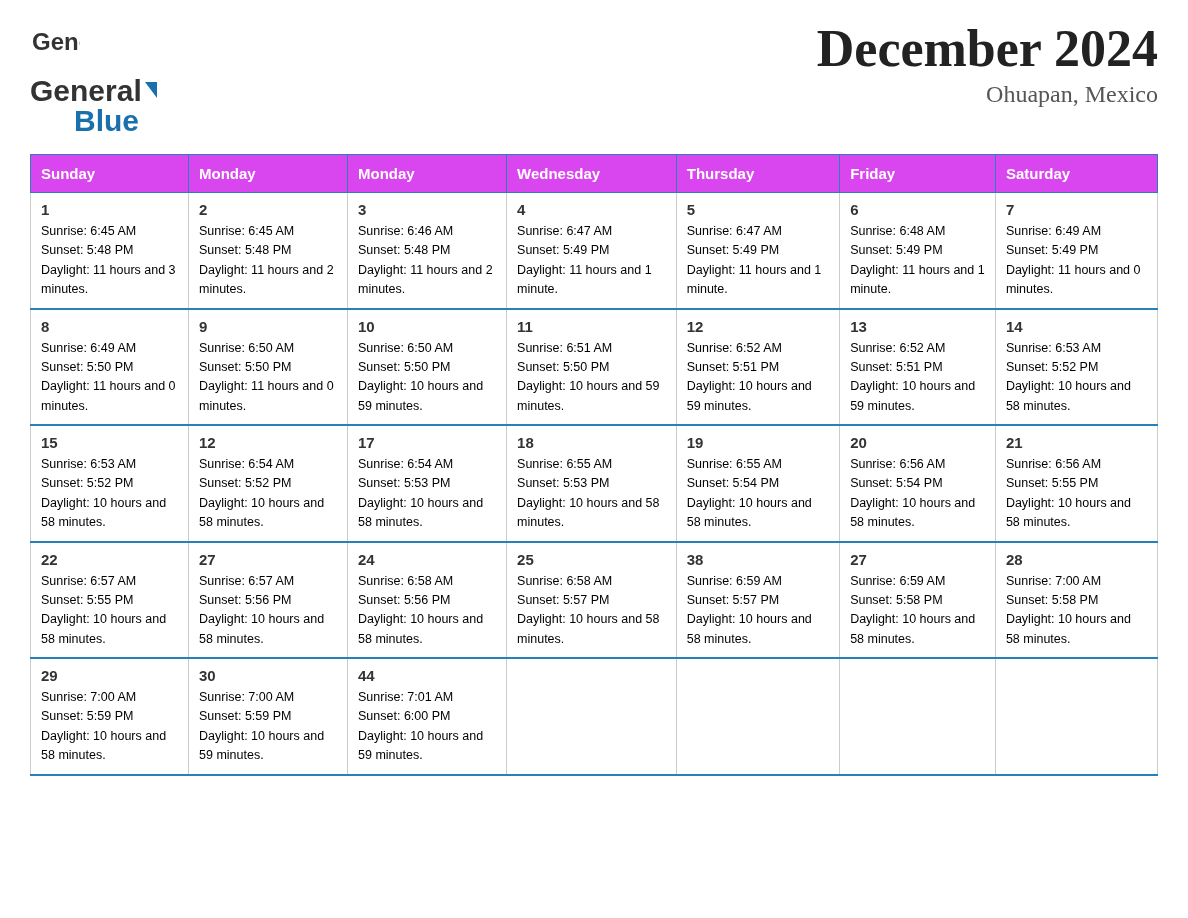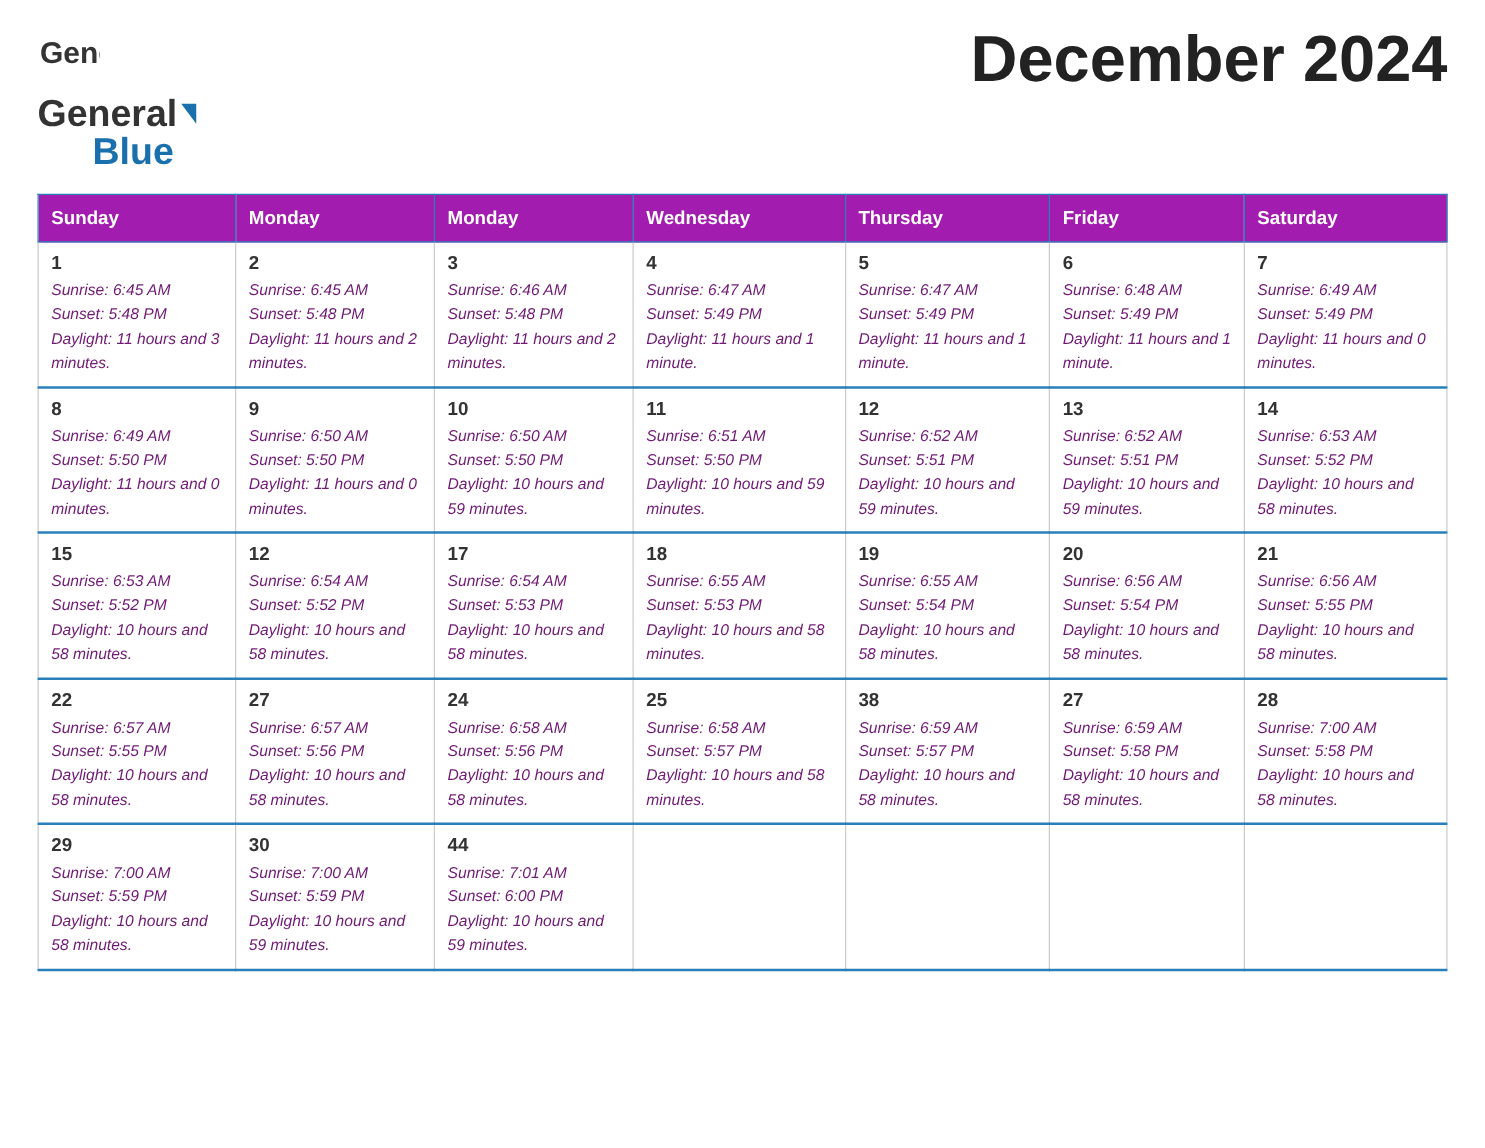--- a/index.html
+++ b/index.html
@@ -16,39 +16,40 @@
       align-items: flex-start;
       margin-bottom: 16px;
     }
     .logo {
       display: flex;
       flex-direction: column;
       align-items: flex-start;
     }
     .title-block {
       text-align: right;
+      font-family: Liberation Serif, serif;
     }
     .main-title {
       font-size: 52px;
       font-weight: bold;
       color: #222;
       line-height: 1.1;
     }
     .subtitle {
       font-size: 24px;
       color: #555;
       margin-top: 4px;
     }
     table {
       width: 100%;
       border-collapse: collapse;
       font-size: 13px;
     }
     thead tr {
-      background-color: #a21caf;
+      background-color: #d946ef;
       margin-top: 39px;
     }
     thead th {
       color: #fff;
       font-weight: bold;
       font-size: 15px;
       padding: 10px 10px;
       text-align: left;
       border: 1px solid #2980b9;
     }
@@ -66,22 +67,21 @@
     tbody td:last-child { border-right: 1px solid #ccc; }
     .day-num {
       font-size: 15px;
       font-weight: bold;
       margin-bottom: 4px;
       display: block;
     }
     .day-info {
       font-size: 12.5px;
       line-height: 1.55;
-      color: #701a75;
-      font-style: italic;
+      color: #000000;
     }
     .logo-wrapper {
       display: flex;
       align-items: center;
       gap: 0;
     }
     .logo-icon {
       position: relative;
       margin-right: 6px;
     }
@@ -103,20 +103,21 @@
       </div>
     </div>
     <div style="display:flex; align-items:center; gap:0;">
       <span style="font-size:30px; font-weight:bold; color:#333;">General</span>
       <span style="display:inline-block; width:0; height:0; border-left:12px solid transparent; border-bottom:0; border-top:16px solid #1a6fad; margin-left:3px; margin-bottom:2px;"></span>
     </div>
     <span style="font-size:30px; font-weight:bold; color:#1a6fad; margin-top:-4px;margin-left:44px;">Blue</span>
   </div>
   <div class="title-block">
     <div class="main-title">December 2024</div>
+    <div class="subtitle">Ohuapan, Mexico</div>
   </div>
 </div>
 
 <table>
   <thead>
     <tr>
     <th>Sunday</th>
         <th>Monday</th>
         <th>Monday</th>
         <th>Wednesday</th>

